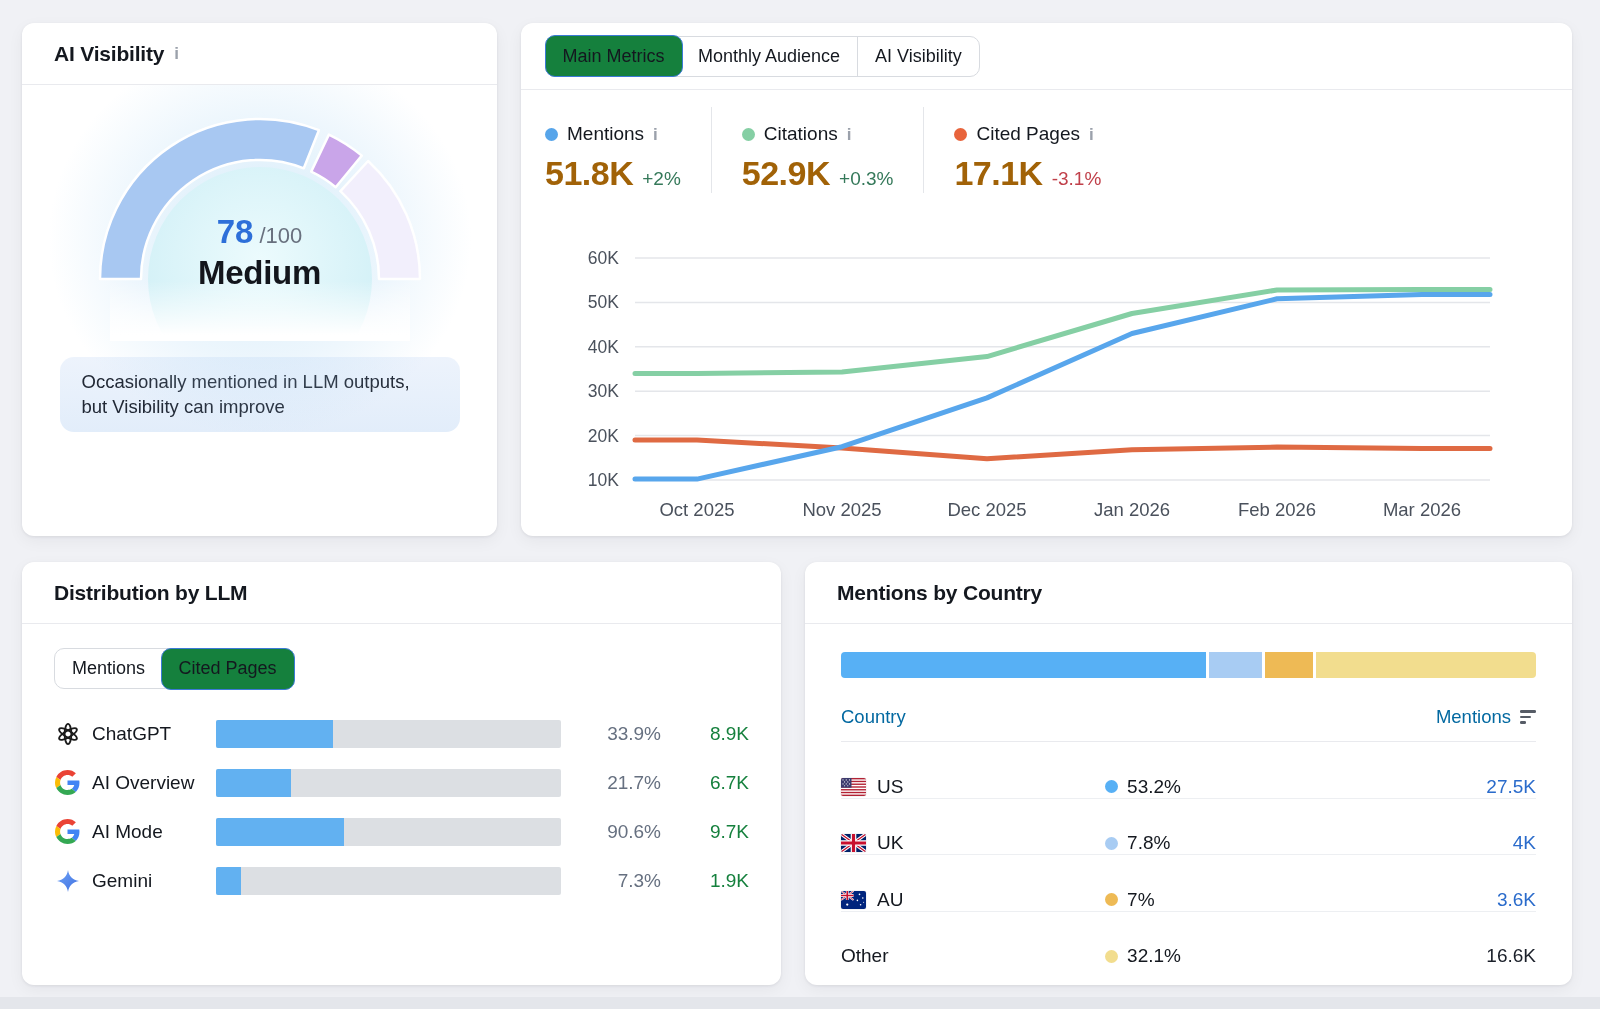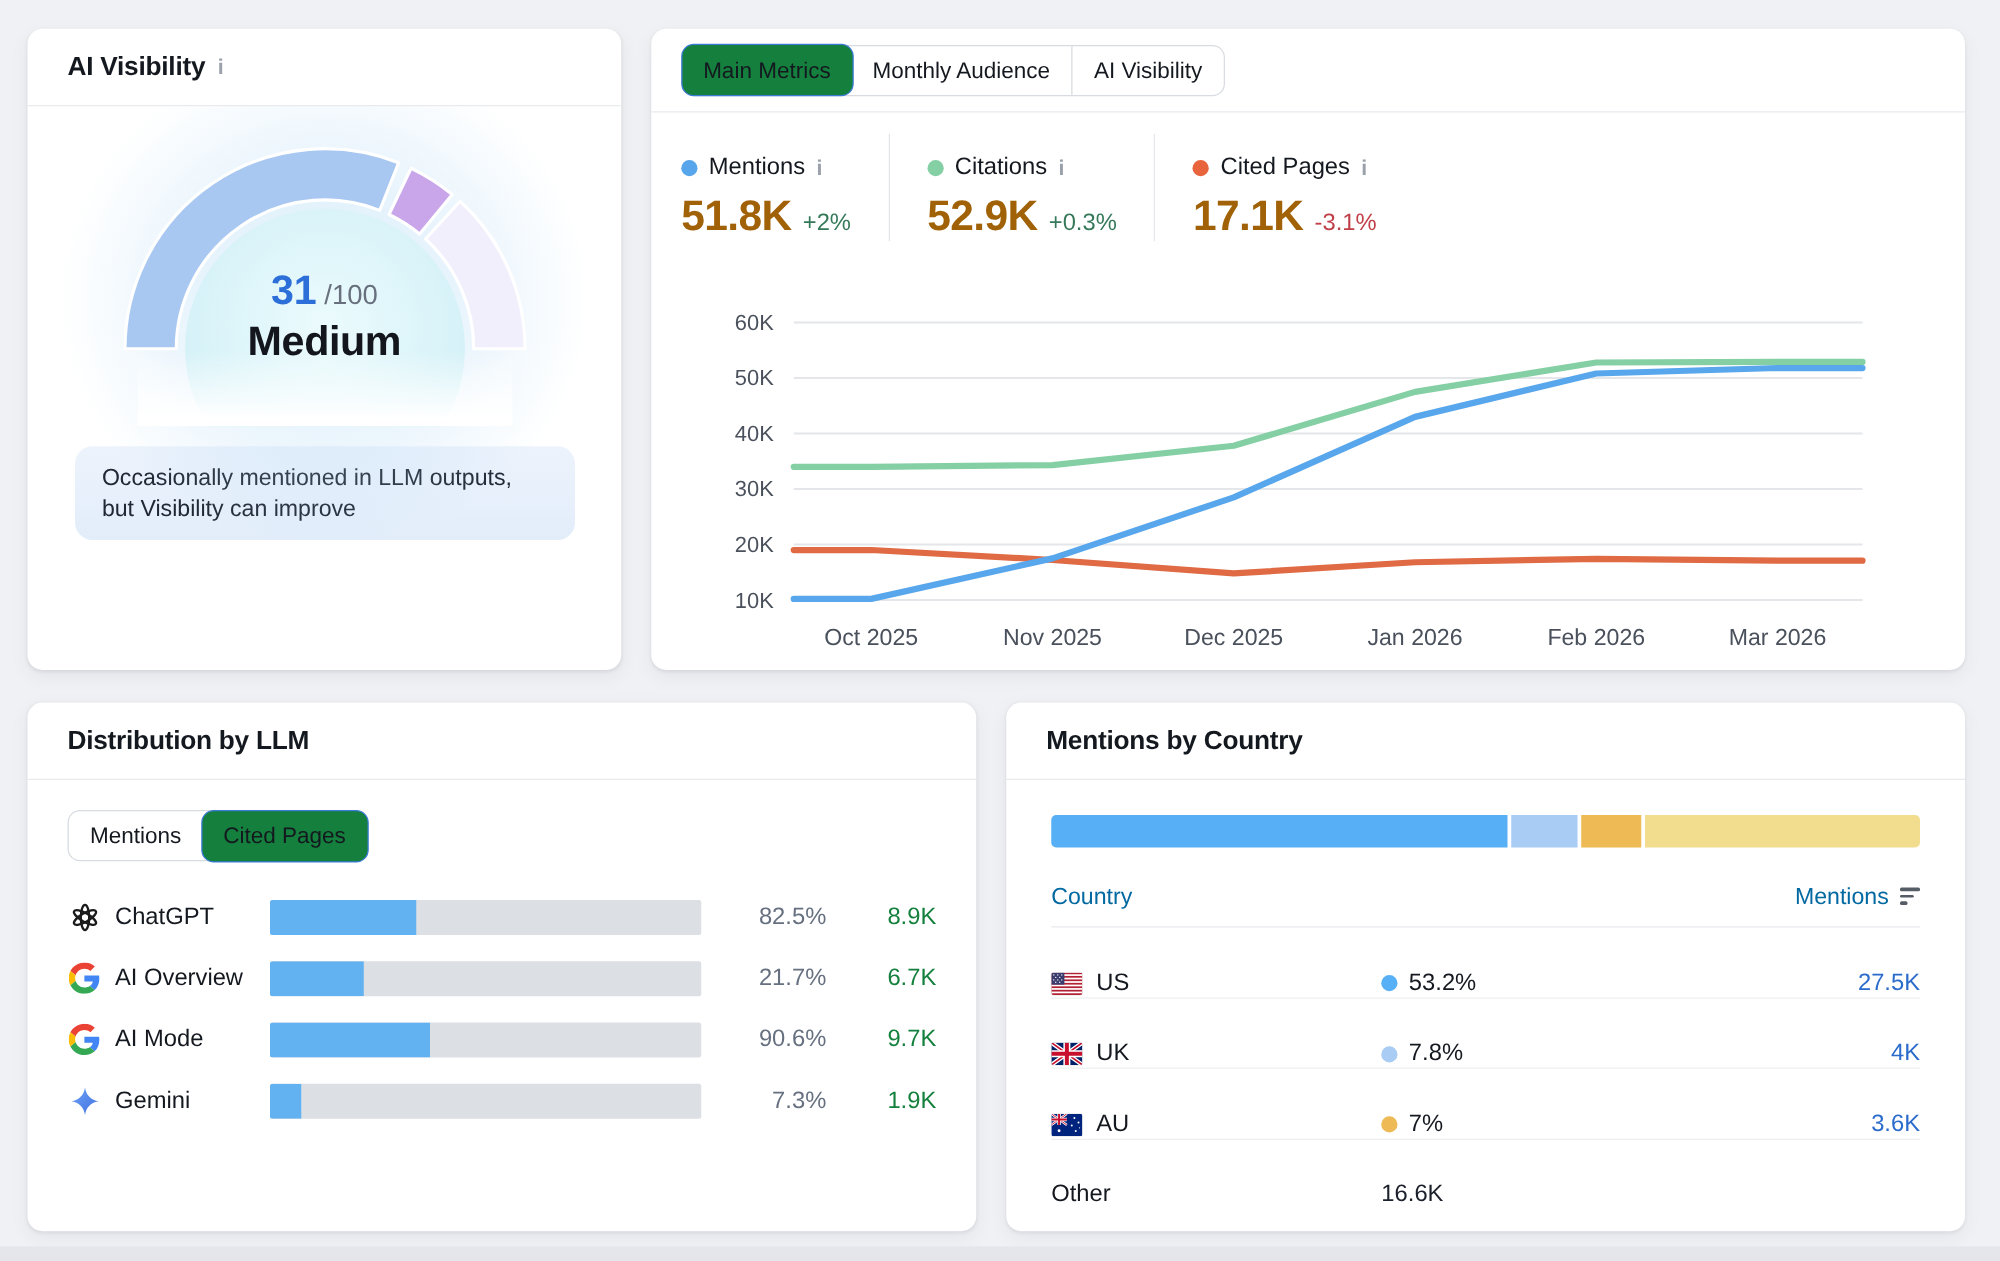--- a/index.html
+++ b/index.html
@@ -98,21 +98,21 @@
           </linearGradient>
         </defs>
         <circle cx="170" cy="170" r="112" fill="url(#g-inner)"></circle>
         <rect x="20" y="172" width="300" height="60" fill="url(#g-fade)"></rect>
         <path d="M 10 170 A 160 160 0 0 1 228.9 21.2 L 213.8 59.3 A 119 119 0 0 0 51 170 Z" fill="#a8c8f2" stroke="#ffffff" stroke-width="2.5" stroke-linejoin="round"></path>
         <path d="M 238.9 25.6 A 160 160 0 0 1 271.8 46.6 L 245.7 78.2 A 119 119 0 0 0 221.2 62.6 Z" fill="#c9a5e9" stroke="#ffffff" stroke-width="2.5" stroke-linejoin="round"></path>
         <path d="M 278.1 52 A 160 160 0 0 1 330 170 L 289 170 A 119 119 0 0 0 250.4 82.2 Z" fill="#f2effc" stroke="#ffffff" stroke-width="2.5" stroke-linejoin="round"></path>
       </svg>
       <div class="gauge-text">
         <div>
-          <span class="score">31</span><span class="den">/100</span>
+          <span class="score">78</span><span class="den">/100</span>
         </div>
         <div class="level">Medium</div>
       </div>
     </div>
     <div class="note">Occasionally mentioned in LLM outputs, but Visibility can improve</div>
   </div>
 </section>
 
 <section class="card" id="card-metrics">
   <div class="tabs-header">
@@ -200,21 +200,21 @@
             <ellipse cx="12" cy="12" rx="3.1" ry="9.3"></ellipse>
             <ellipse cx="12" cy="12" rx="3.1" ry="9.3" transform="rotate(60 12 12)"></ellipse>
             <ellipse cx="12" cy="12" rx="3.1" ry="9.3" transform="rotate(120 12 12)"></ellipse>
           </g>
             </svg>
         </span>
         <span class="llm-label">ChatGPT</span>
         <div class="llm-bar">
             <div class="llm-fill" style="width: 33.9%;"></div>
           </div>
-        <span class="llm-pct">82.5%</span>
+        <span class="llm-pct">33.9%</span>
         <a class="llm-val">8.9K</a>
       </div>
 
       <div class="llm-row">
         <span class="llm-icon">
           <svg viewBox="0 0 48 48" width="25" height="25">
             <path fill="#EA4335" d="M24 9.5c3.54 0 6.71 1.22 9.21 3.6l6.85-6.85C35.9 2.38 30.47 0 24 0 14.62 0 6.51 5.38 2.56 13.22l7.98 6.19C12.43 13.72 17.74 9.5 24 9.5z"></path>
             <path fill="#4285F4" d="M46.98 24.55c0-1.57-.15-3.09-.38-4.55H24v9.02h12.94c-.58 2.96-2.26 5.48-4.78 7.18l7.73 6c4.51-4.18 7.09-10.36 7.09-17.65z"></path>
             <path fill="#FBBC05" d="M10.53 28.59c-.48-1.45-.76-2.99-.76-4.59s.27-3.14.76-4.59l-7.98-6.19C.92 16.46 0 20.12 0 24c0 3.88.92 7.54 2.56 10.78l7.97-6.19z"></path>
             <path fill="#34A853" d="M24 48c6.48 0 11.93-2.13 15.89-5.81l-7.73-6c-2.15 1.45-4.92 2.3-8.16 2.3-6.26 0-11.57-4.22-13.47-9.91l-7.98 6.19C6.51 42.62 14.62 48 24 48z"></path>
@@ -377,19 +377,23 @@
         <span class="dot" style="background-color: rgb(238, 186, 85);"></span>
         <span>7%</span>
       </span>
       <a class="c-val">3.6K</a>
     </div>
 
     <div class="country-row">
       <span class="c-name">
         <span>Other</span>
       </span>
+      <span class="c-pct">
+        <span class="dot" style="background-color: rgb(242, 221, 142);"></span>
+        <span>32.1%</span>
+      </span>
       <a class="c-val plain">16.6K</a>
     </div>
 
   </div>
 </section>
 
 <div class="bottom-strip"></div>
 
 </body></html>

